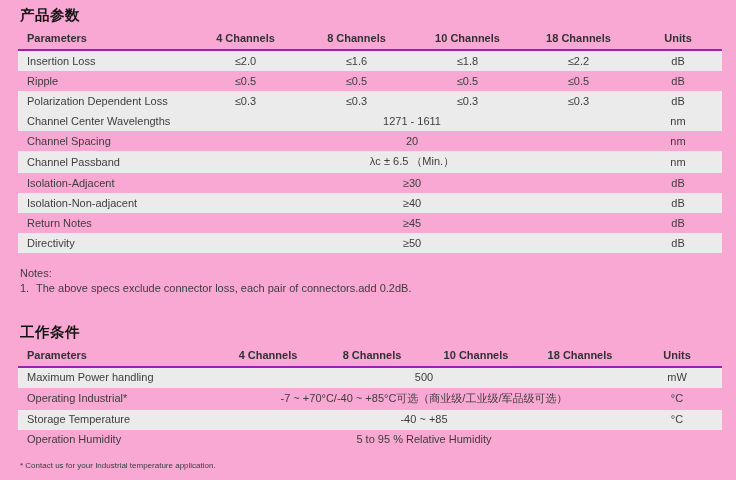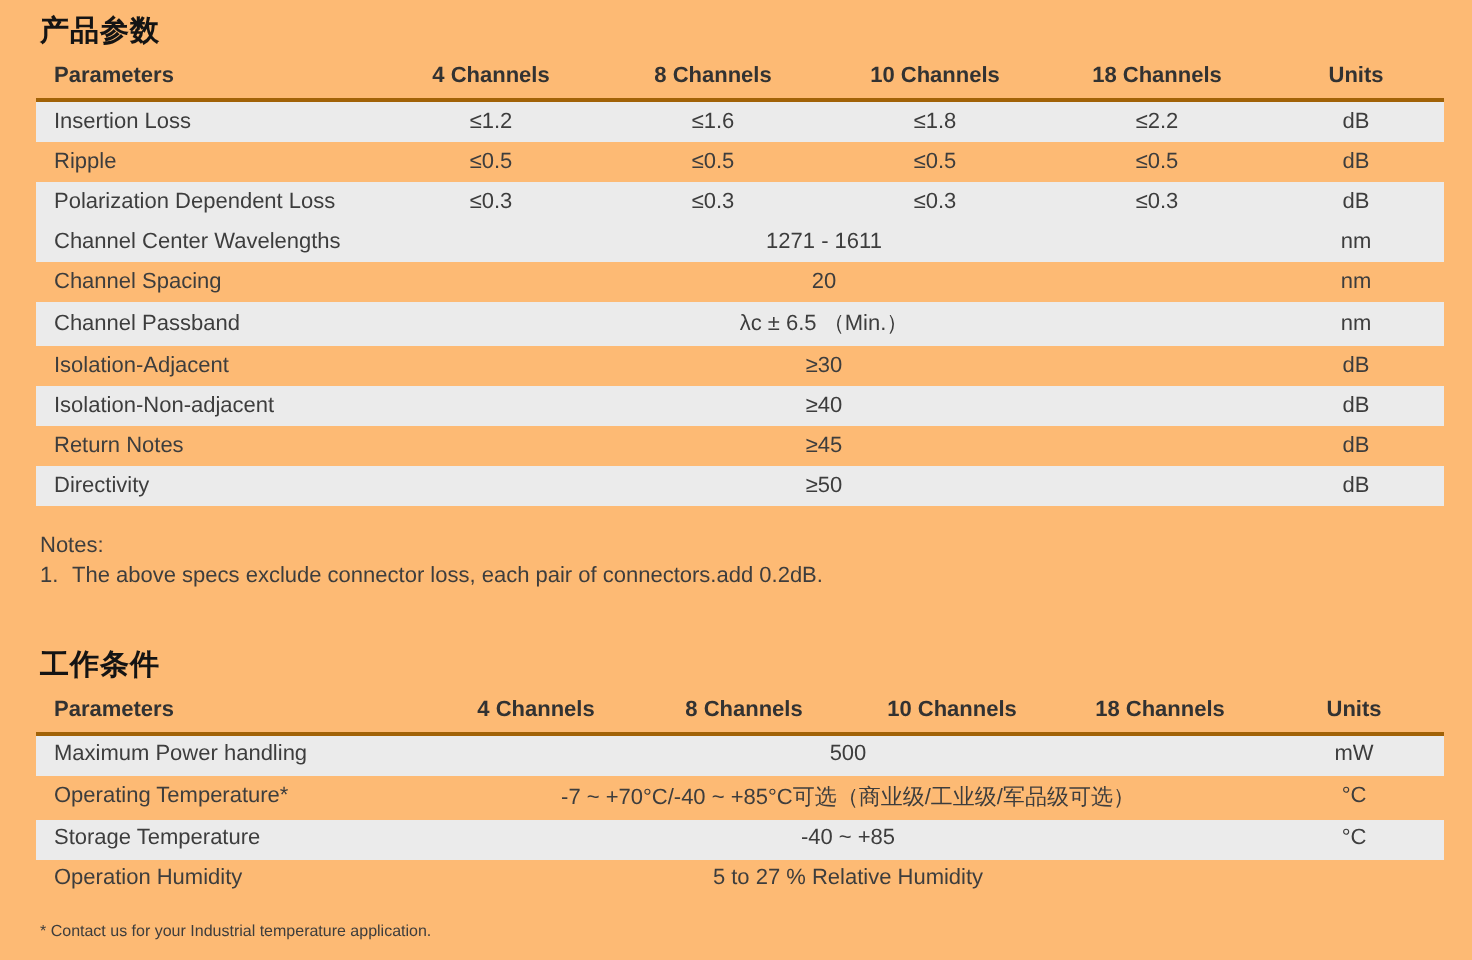--- a/index.html
+++ b/index.html
@@ -6,21 +6,21 @@
     margin: 0;
     padding: 0;
     background: #ffffff;
     font-family: "Liberation Sans", sans-serif;
     color: #3d3d3d;
   }
   .page {
     position: relative;
     width: 736px;
     height: 480px;
-    background: #fdba74;
+    background: #f9a8d4;
     box-sizing: border-box;
     padding: 6px 14px 0 18px;
     overflow: hidden;
   }
   .cn-title {
     font-size: 14.5px;
     font-weight: bold;
     color: #141414;
     margin: 0 0 3px 2px;
     letter-spacing: 0.5px;
@@ -29,21 +29,21 @@
     border-collapse: collapse;
     table-layout: fixed;
     width: 704px;
     font-size: 11px;
   }
   table.spec th {
     font-weight: bold;
     color: #323232;
     text-align: center;
     padding: 4px 2px 5px 2px;
-    border-bottom: 2px solid #a16207;
+    border-bottom: 2px solid #a21caf;
     vertical-align: bottom;
   }
   table.spec th.param, table.spec td.param {
     text-align: left;
     padding-left: 9px;
   }
   table.spec td {
     text-align: center;
     padding: 3px 2px 4px 2px;
     height: 13px;
@@ -94,21 +94,21 @@
           <th>4 Channels</th>
           <th>8 Channels</th>
           <th>10 Channels</th>
           <th>18 Channels</th>
           <th>Units</th>
         </tr>
       </thead>
       <tbody>
         <tr class="shaded">
           <td class="param">Insertion Loss</td>
-          <td>≤1.2</td>
+          <td>≤2.0</td>
           <td>≤1.6</td>
           <td>≤1.8</td>
           <td>≤2.2</td>
           <td>dB</td>
         </tr>
         <tr>
           <td class="param">Ripple</td>
           <td>≤0.5</td>
           <td>≤0.5</td>
           <td>≤0.5</td>
@@ -189,32 +189,32 @@
           <th>Units</th>
         </tr>
       </thead>
       <tbody>
         <tr class="shaded">
           <td class="param">Maximum Power handling</td>
           <td colspan="4">500</td>
           <td>mW</td>
         </tr>
         <tr>
-          <td class="param">Operating Temperature*</td>
+          <td class="param">Operating Industrial*</td>
           <td colspan="4">-7 ~ +70°C/-40 ~ +85°C可选（商业级/工业级/军品级可选）</td>
           <td>°C</td>
         </tr>
         <tr class="shaded">
           <td class="param">Storage Temperature</td>
           <td colspan="4">-40 ~ +85</td>
           <td>°C</td>
         </tr>
         <tr>
           <td class="param">Operation Humidity</td>
-          <td colspan="4">5 to 27 % Relative Humidity</td>
+          <td colspan="4">5 to 95 % Relative Humidity</td>
           <td></td>
         </tr>
       </tbody>
     </table>
 
     <div class="footnote">* Contact us for your Industrial temperature application.</div>
   </section>
 
 </div>
 

